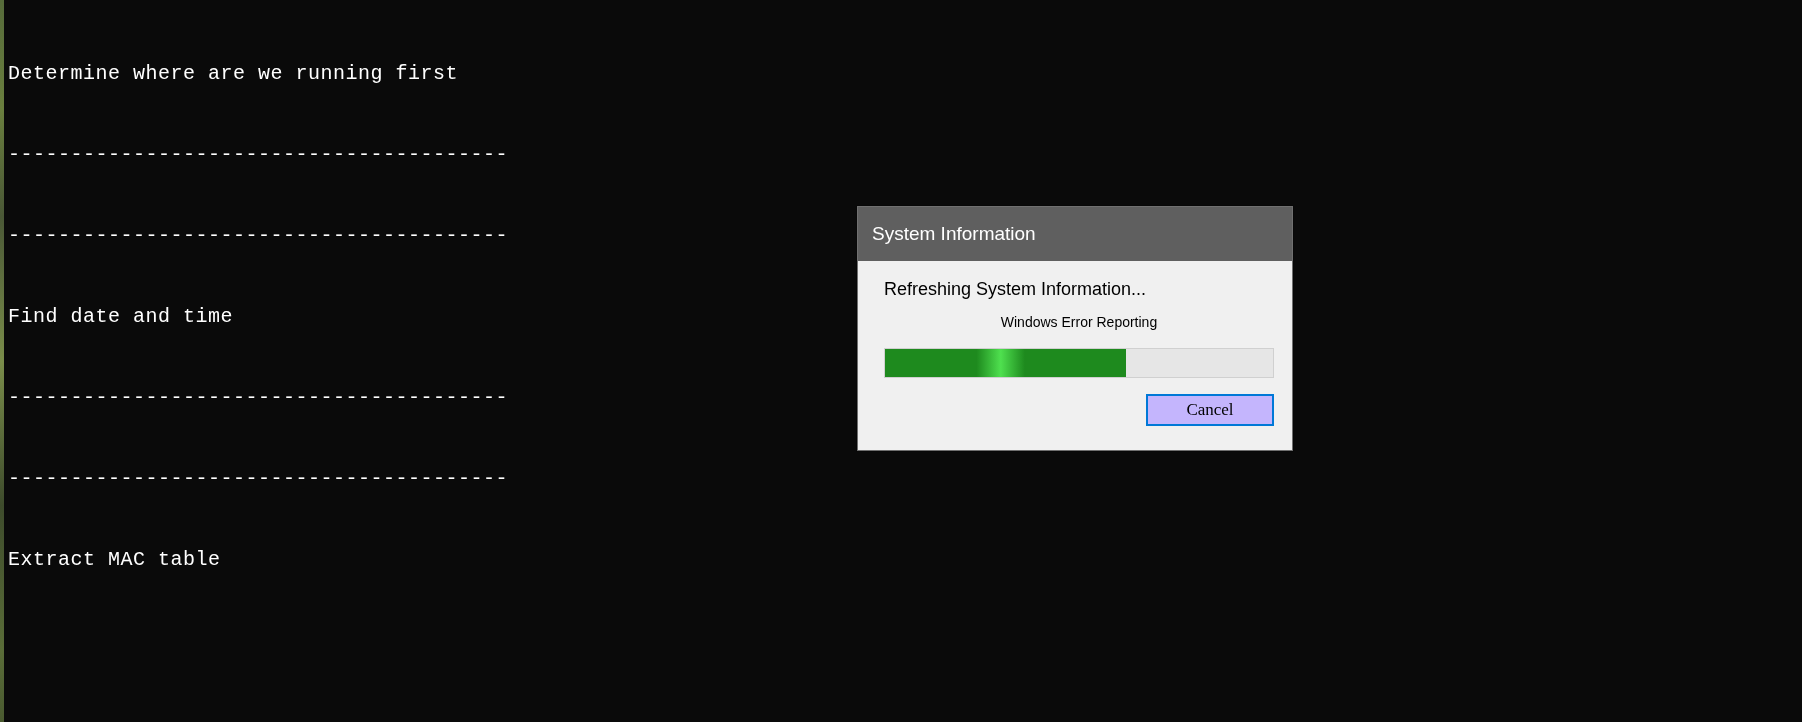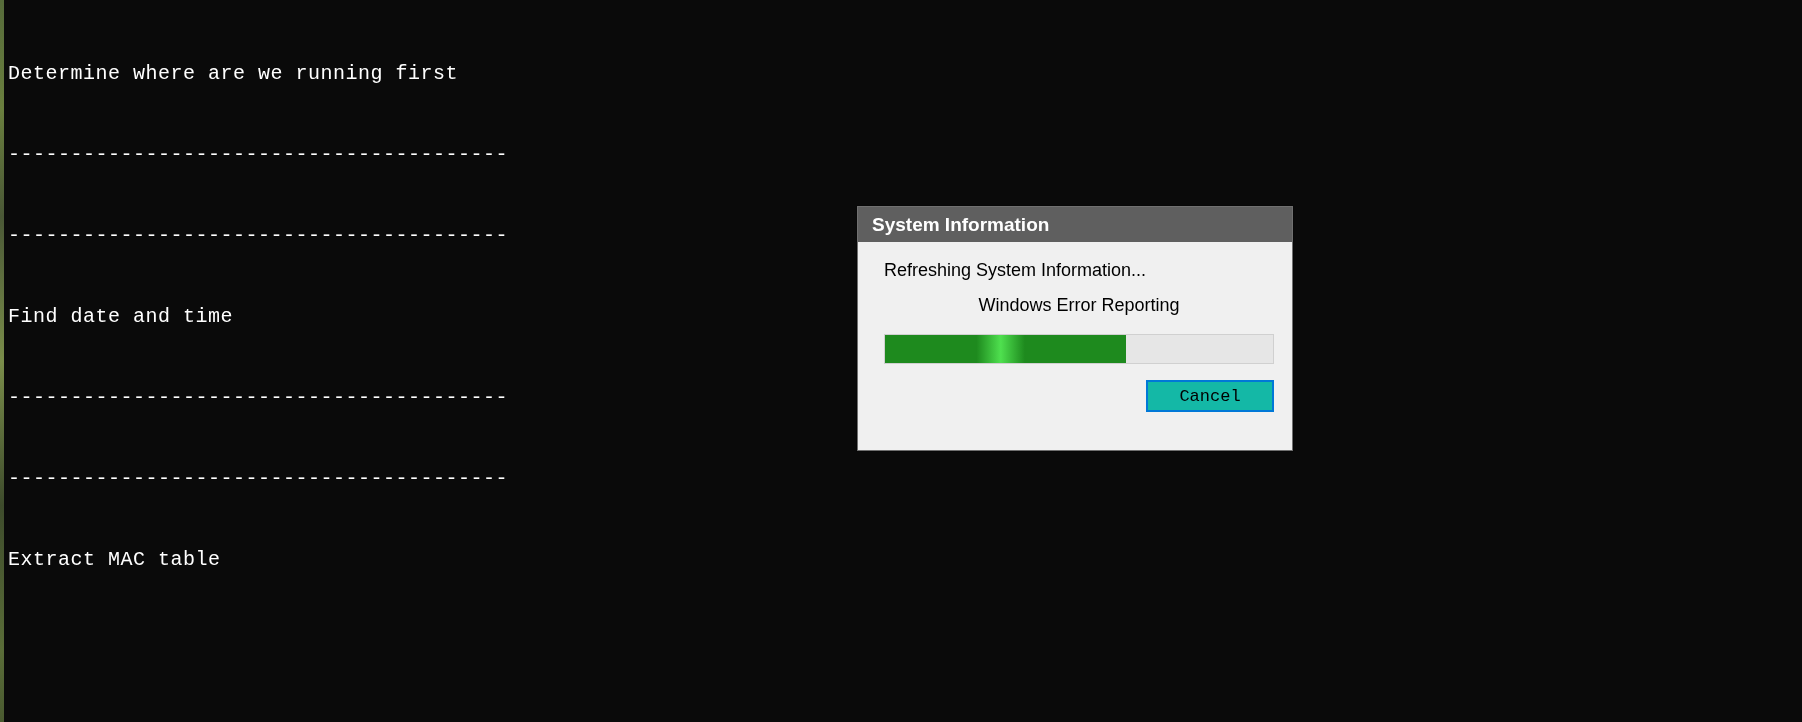--- a/index.html
+++ b/index.html
@@ -35,39 +35,39 @@
       left: 857px;
       top: 206px;
       width: 436px;
       height: 245px;
       background: #f0f0f0;
       border: 1px solid #707070;
       box-shadow: 0 0 0 1px rgba(0,0,0,0.1);
       font-family: 'Segoe UI', Tahoma, sans-serif;
     }
     .dialog-titlebar {
-      height: 35px;
+      height: 54px;
       background: #5f5f5f;
       color: #ffffff;
       padding: 0 14px;
       display: flex;
       align-items: center;
       font-size: 19px;
-      font-weight: 700;
+      font-weight: 400;
     }
     .dialog-body {
       padding: 18px 18px 12px 26px;
     }
     .dialog-status {
       font-size: 18px;
       color: #000;
       margin-bottom: 14px;
     }
     .dialog-task {
-      font-size: 18px;
+      font-size: 14px;
       color: #000;
       text-align: center;
       margin-bottom: 18px;
     }
     .progress-track {
       width: 100%;
       height: 30px;
       background: #e6e6e6;
       border: 1px solid #d0d0d0;
       position: relative;
@@ -82,25 +82,25 @@
       background: linear-gradient(to right, #1e8a1e 0%, #1e8a1e 38%, #4fe04f 48%, #1e8a1e 58%, #1e8a1e 100%);
     }
     .dialog-buttons {
       display: flex;
       justify-content: flex-end;
       margin-top: 16px;
     }
     .btn {
       width: 128px;
       height: 32px;
-      background: #14b8a6;
+      background: #c4b5fd;
       border: 2px solid #0078d7;
       color: #000;
       font-size: 17px;
-      font-family: Liberation Mono, monospace;
+      font-family: Liberation Serif, serif;
       cursor: pointer;
       display: flex;
       align-items: center;
       justify-content: center;
     }
   </style>
 </head>
 <body>
 
 <div class="left-edge"></div>

